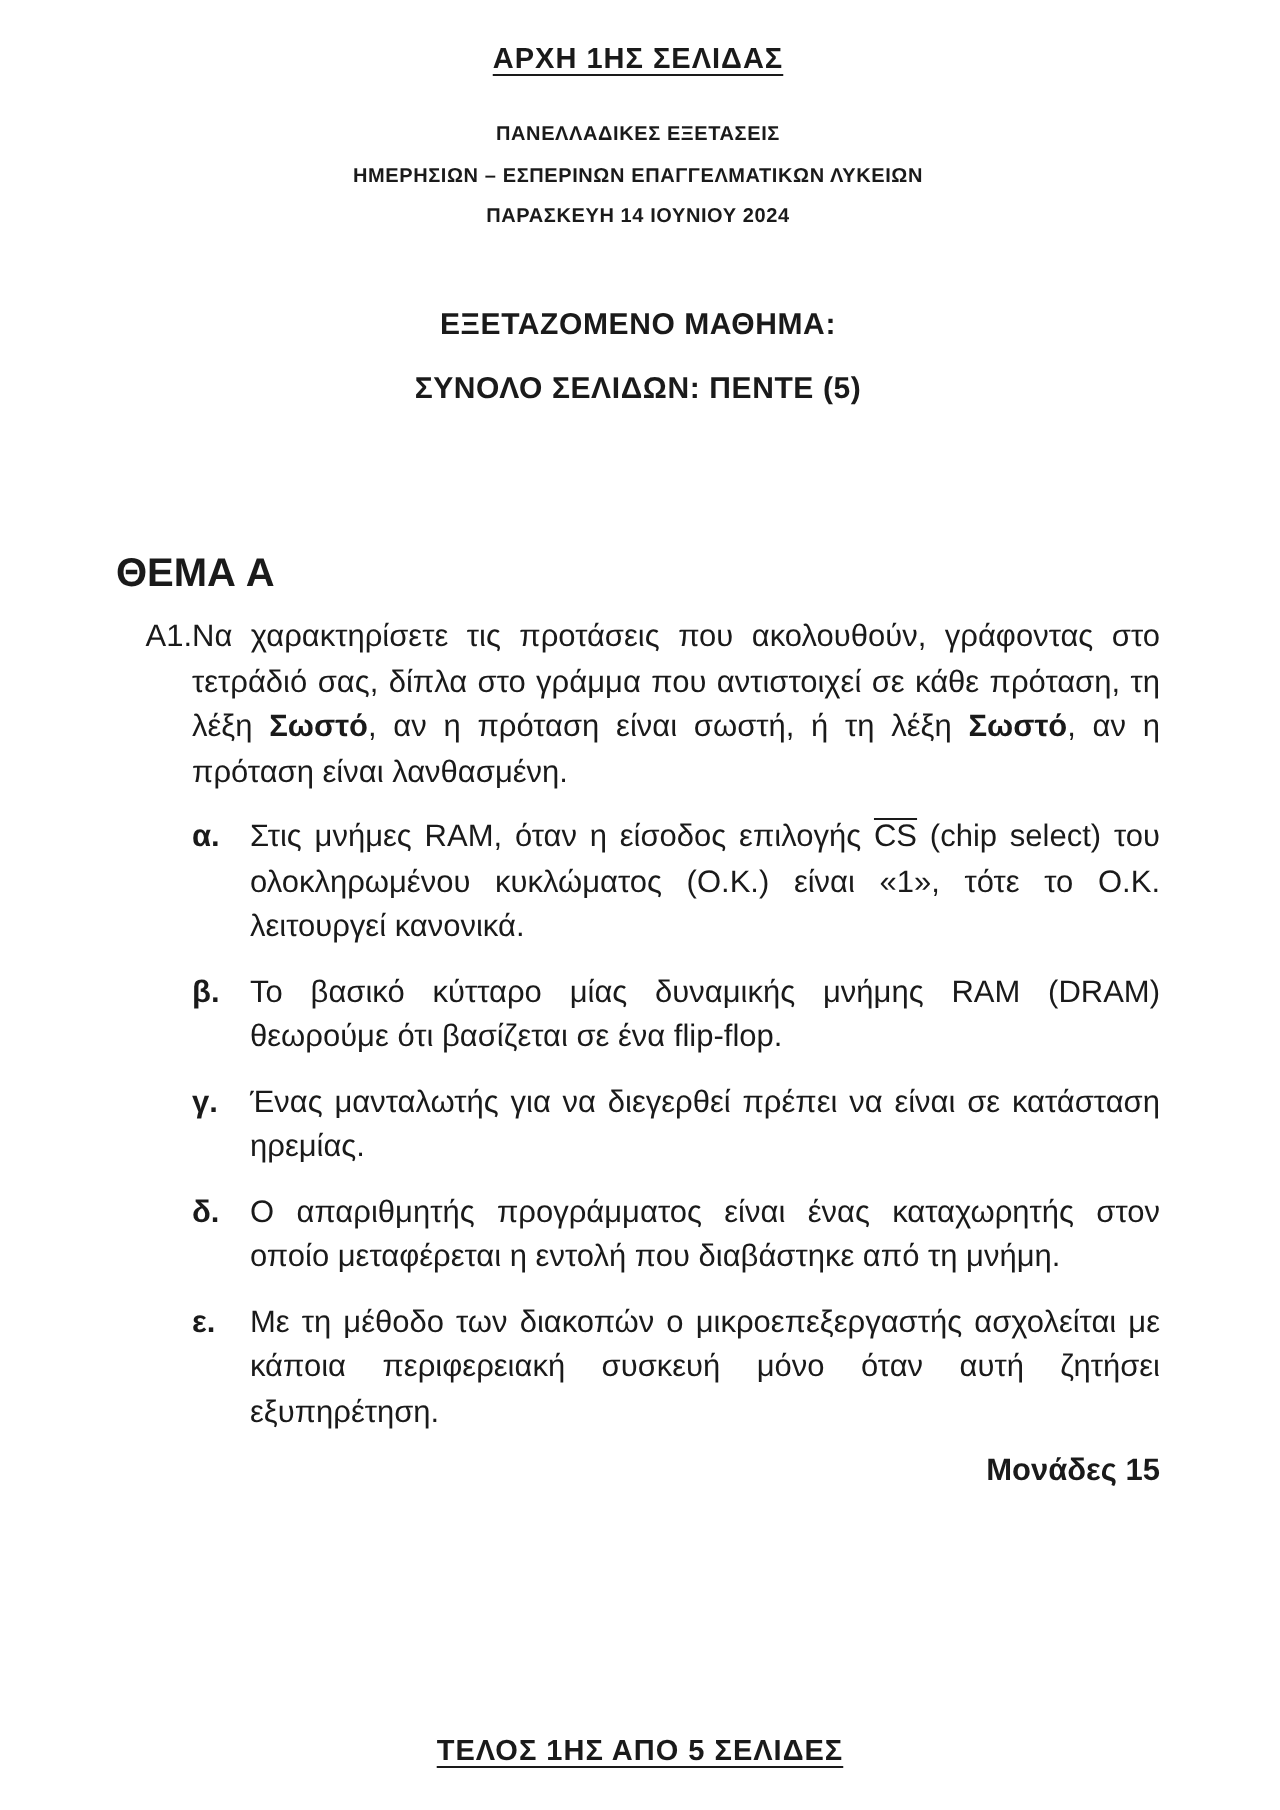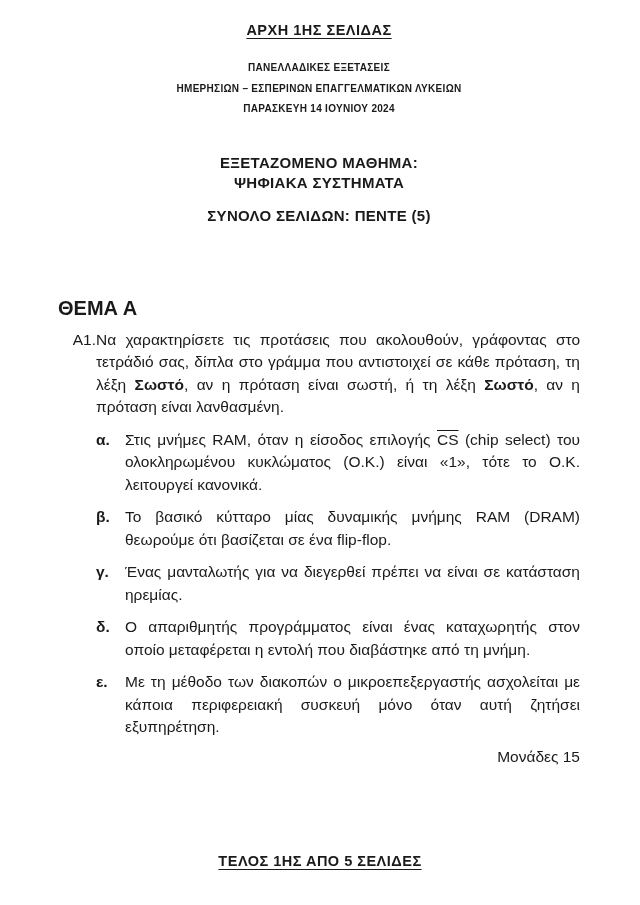--- a/index.html
+++ b/index.html
@@ -81,28 +81,28 @@
     font-weight: bold;
   }
   .s-text {
     flex: 1;
     text-align: justify;
   }
   .ov { text-decoration: overline; }
   .points {
     margin-top: 7px;
     text-align: right;
-    font-weight: normal;
+    font-weight: bold;
     font-size: 15.5px;
   }
   .footer {
     position: absolute;
     left: 0;
     right: 0;
-    bottom: 36px;
+    bottom: 21px;
     text-align: center;
     font-size: 14.5px;
     font-weight: 600;
     letter-spacing: 0.5px;
   }
   .footer .u {
     text-decoration: underline;
     text-underline-offset: 3px;
   }
   b { font-weight: bold; }
@@ -117,21 +117,20 @@
   </div>
 
   <div class="title-block center">
     <div>ΠΑΝΕΛΛΑΔΙΚΕΣ ΕΞΕΤΑΣΕΙΣ</div>
     <div>ΗΜΕΡΗΣΙΩΝ – ΕΣΠΕΡΙΝΩΝ ΕΠΑΓΓΕΛΜΑΤΙΚΩΝ ΛΥΚΕΙΩΝ</div>
     <div>ΠΑΡΑΣΚΕΥΗ 14 ΙΟΥΝΙΟΥ 2024</div>
   </div>
 
   <div class="subject-block center">
     <div>ΕΞΕΤΑΖΟΜΕΝΟ ΜΑΘΗΜΑ:</div>
-    <div>ΨΗΦΙΑΚΑ ΣΥΣΤΗΜΑΤΑ</div>
   </div>
 
   <div class="pages-total center">ΣΥΝΟΛΟ ΣΕΛΙΔΩΝ: ΠΕΝΤΕ (5)</div>
 
   <div class="theme-heading">ΘΕΜΑ Α</div>
 
   <div class="question">
     <div class="q-label">Α1.</div>
     <div class="q-body">
       <div class="q-intro"><span>Να χαρακτηρίσετε τις προτάσεις που ακολουθούν, γράφοντας στο τετράδιό σας, δίπλα στο γράμμα που αντιστοιχεί σε κάθε πρόταση, τη λέξη </span><b>Σωστό</b><span>, αν η πρόταση είναι σωστή, ή τη λέξη </span><b>Σωστό</b><span>, αν η πρόταση είναι λανθασμένη.</span></div>

